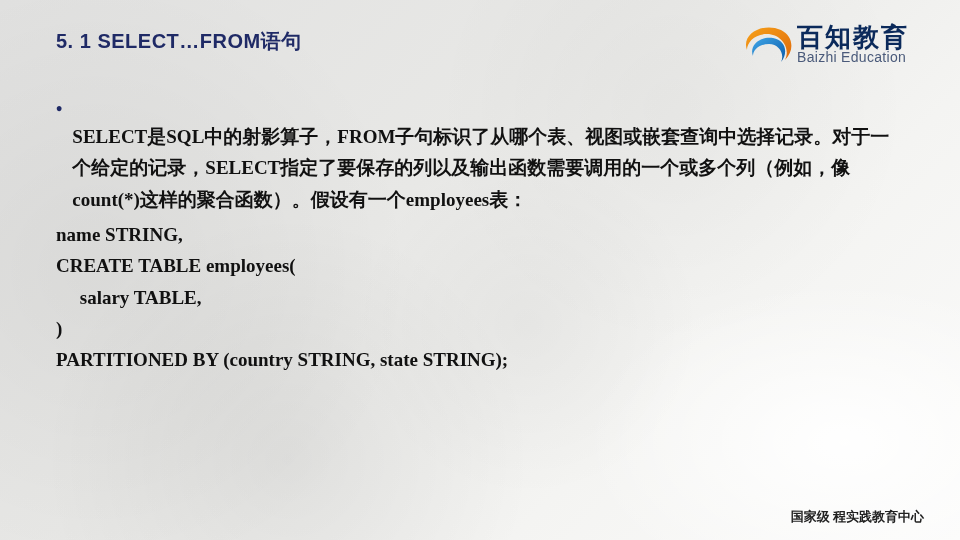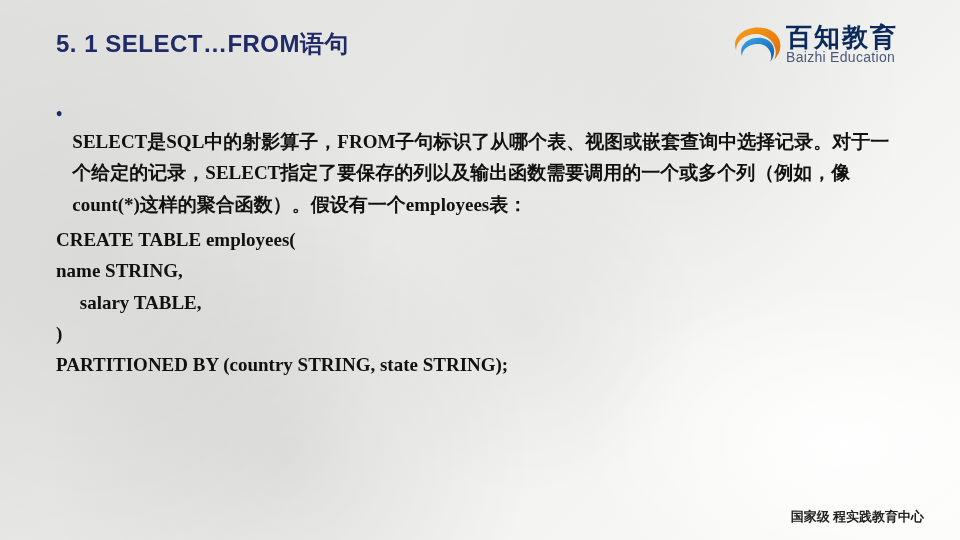--- a/index.html
+++ b/index.html
@@ -18,29 +18,29 @@
     position: absolute; inset: 0;
     background:
       radial-gradient(circle at 10% 50%, rgba(0,0,0,0.05), transparent 35%),
       radial-gradient(circle at 30% 85%, rgba(0,0,0,0.06), transparent 30%),
       radial-gradient(circle at 55% 60%, rgba(0,0,0,0.04), transparent 28%),
       radial-gradient(circle at 70% 20%, rgba(0,0,0,0.03), transparent 30%);
     pointer-events: none;
   }
   .slide { position: relative; width: 100%; height: 100%; padding: 28px 56px 0 56px; }
   .title {
-    font-size: 24px;
+    font-size: 20px;
     font-weight: 700;
     color: #1f2a66;
     letter-spacing: 0.5px;
     margin-bottom: 38px;
   }
   .logo {
     position: absolute;
-    top: 20px; right: 62px;
+    top: 20px; right: 51px;
     display: flex; align-items: center; 
   }
   .logo-mark {
     width: 56px; height: 48px; position: relative;
   }
   .logo-mark svg { width: 100%; height: 100%; }
   .logo-text { line-height: 1; }
   .logo-cn { font-size: 26px; font-weight: 700; color: #0b2a5b; letter-spacing: 2px; }
   .logo-en { font-size: 14px; color: #4a5a7a; letter-spacing: 0.3px; margin-top: 0; }
   .content { font-size: 19px; color: #111; line-height: 1.65; font-family: "SimSun","NSimSun","宋体",serif; font-weight: 600; }
@@ -85,21 +85,21 @@
   </div>
 
   <h1 class="title">5. 1 SELECT…FROM语句</h1>
 
   <div class="content">
     <div class="bullet">
       <span class="dot">•</span>
       <span class="txt">SELECT是SQL中的射影算子，FROM子句标识了从哪个表、视图或嵌套查询中选择记录。对于一个给定的记录，SELECT指定了要保存的列以及输出函数需要调用的一个或多个列（例如，像count(*)这样的聚合函数）。假设有一个employees表：</span>
     </div>
 
+    <div class="code-line pad1">name STRING,</div>
     <div class="code-line pad1">CREATE TABLE employees(</div>
-    <div class="code-line pad1">name STRING,</div>
     <div class="code-line pad1">     salary TABLE,</div>
     <div class="code-line pad1">)</div>
     <div class="code-line pad1">PARTITIONED BY (country STRING, state STRING);</div>
   </div>
 
   <div class="footer">国家级 程实践教育中心</div>
 </div>
 
 </body></html>

